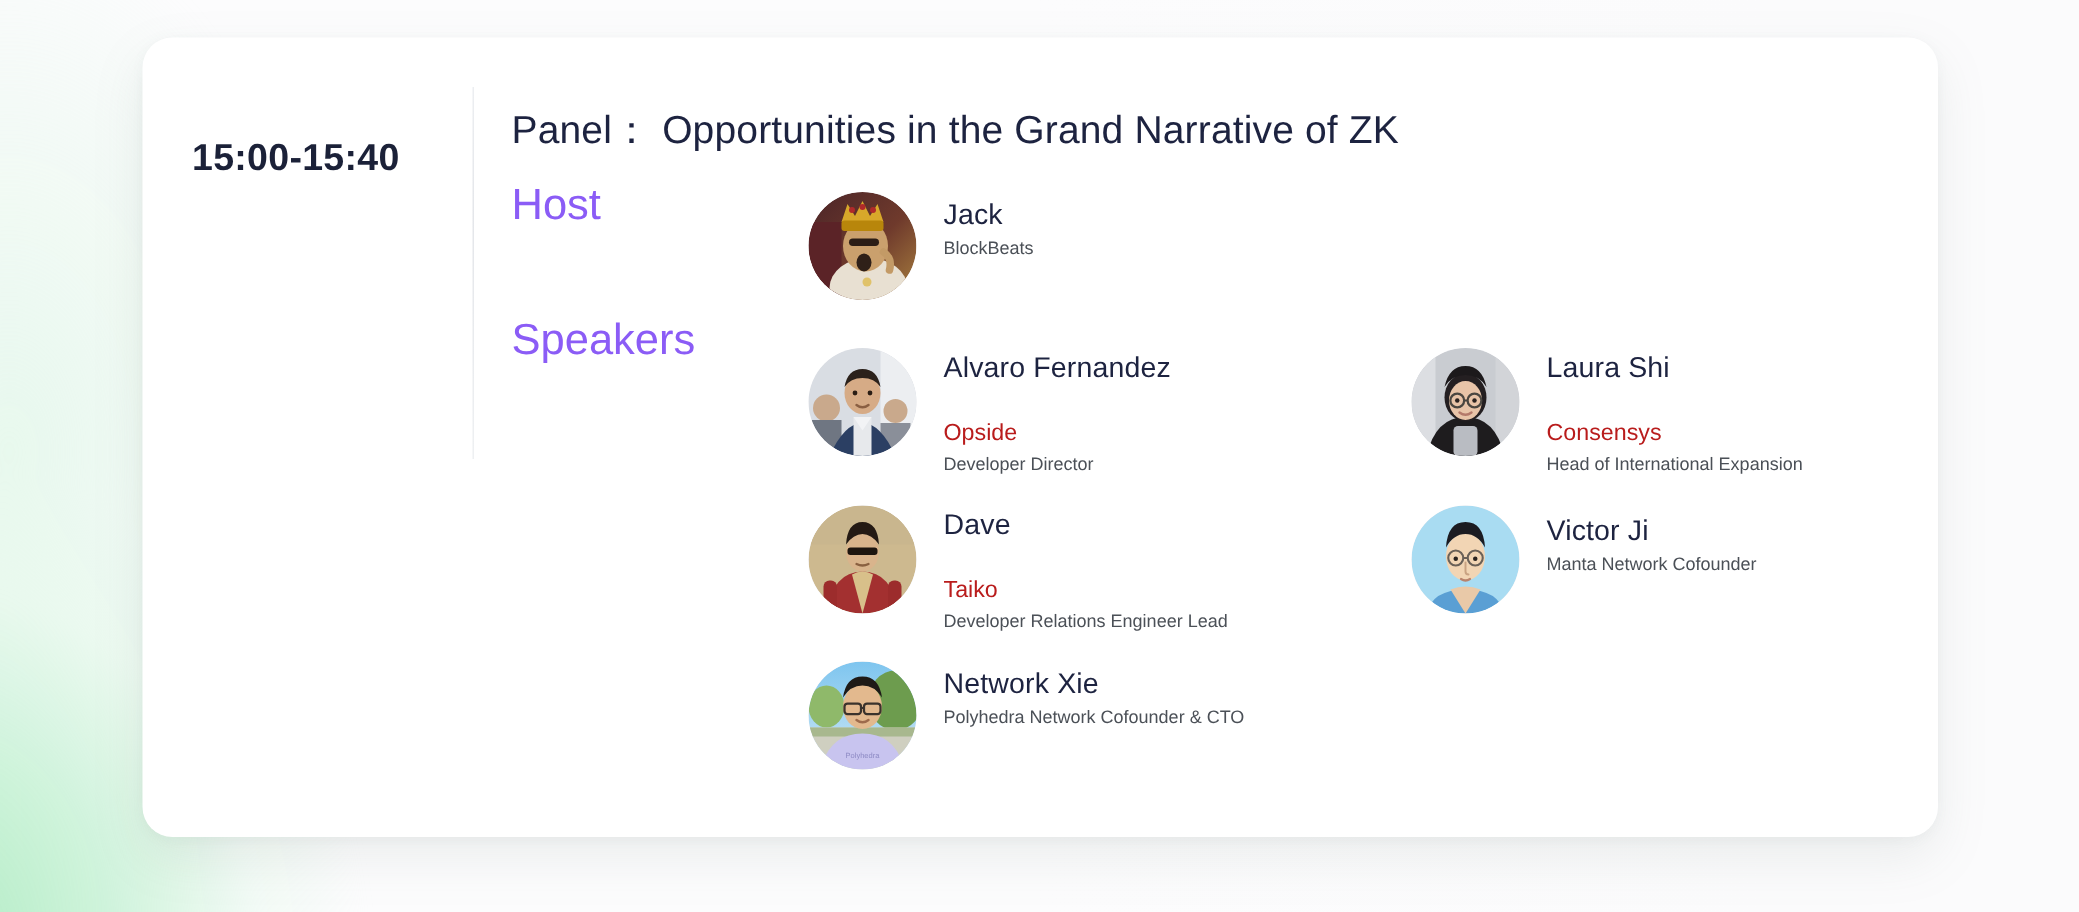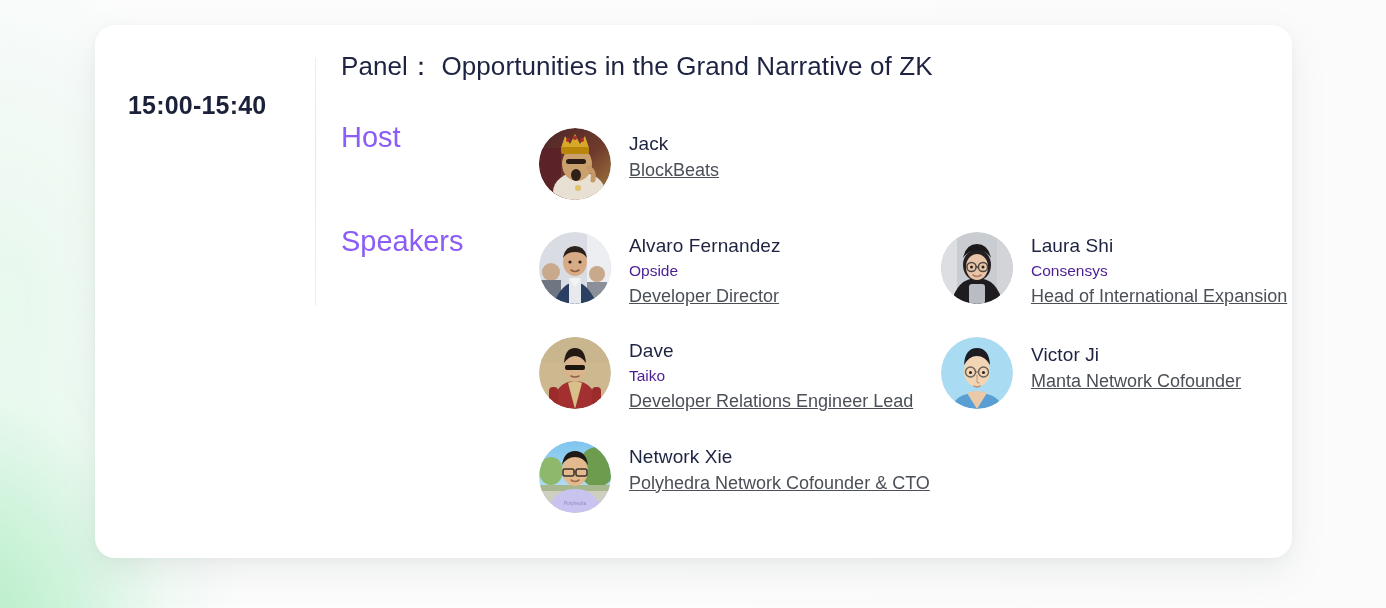--- a/index.html
+++ b/index.html
@@ -35,53 +35,52 @@
   }
 
   .divider {
     position:absolute; left:220px; top:33px; width:1px; height:248px;
     background:linear-gradient(to bottom, #eceef1 0%, #e4e6ea 35%, #eef0f2 100%);
   }
 
   .content { position:absolute; left:246px; top:0; right:14px; height:100%; }
 
   .panel-title {
-    position:absolute; left:0; top:24px;
+    position:absolute; left:0; top:44px;
     font-size:26px; color:#1d2340; font-weight:normal; white-space:nowrap;
     letter-spacing:0.1px;
   }
 
   .row-label {
     position:absolute; font-size:29px; color:#8b5cf6; white-space:nowrap;
   }
   .label-host { left:0; top:96px; }
-  .label-speakers { left:0; top:200px; }
+  .label-speakers { left:0; top:186px; }
 
   .person {
     position:absolute; display:flex; align-items:flex-start; gap:18px;
   }
   .avatar {
     width:72px; height:72px; border-radius:50%; flex:0 0 72px;
     overflow:hidden; position:relative; background:#e9eaee;
   }
   .avatar svg { display:block; width:72px; height:72px; }
   .ptext { padding-top:2px; }
   .pname {
     font-size:19px; color:#1d2340; line-height:1.26; white-space:nowrap;
     letter-spacing:0.1px;
   }
   .pname.bold { font-weight:normal; }
   .porg {
-    font-size:15.5px; color:#4c1d95; line-height:1.45; white-space:nowrap;
-    margin-top:2px;
+    font-size:15.5px; color:#b91c1c; line-height:1.45; white-space:nowrap;
+    margin-top:20px;
   }
   .prole {
-    font-size:18px; color:#4b5057; line-height:1.45; white-space:nowrap;
+    font-size:12px; color:#4b5057; line-height:1.45; white-space:nowrap;
     margin-top:1px;
-    text-decoration:underline;
   }
 
   
   .p-host     { left:198px; top:103px; }
   .p-alvaro   { left:198px; top:207px; }
   .p-laura    { left:600px; top:207px; }
   .p-dave     { left:198px; top:312px; }
   .p-victor   { left:600px; top:312px; }
   .p-tancheng { left:198px; top:416px; }
   .p-victor .ptext { padding-top:6px; }

